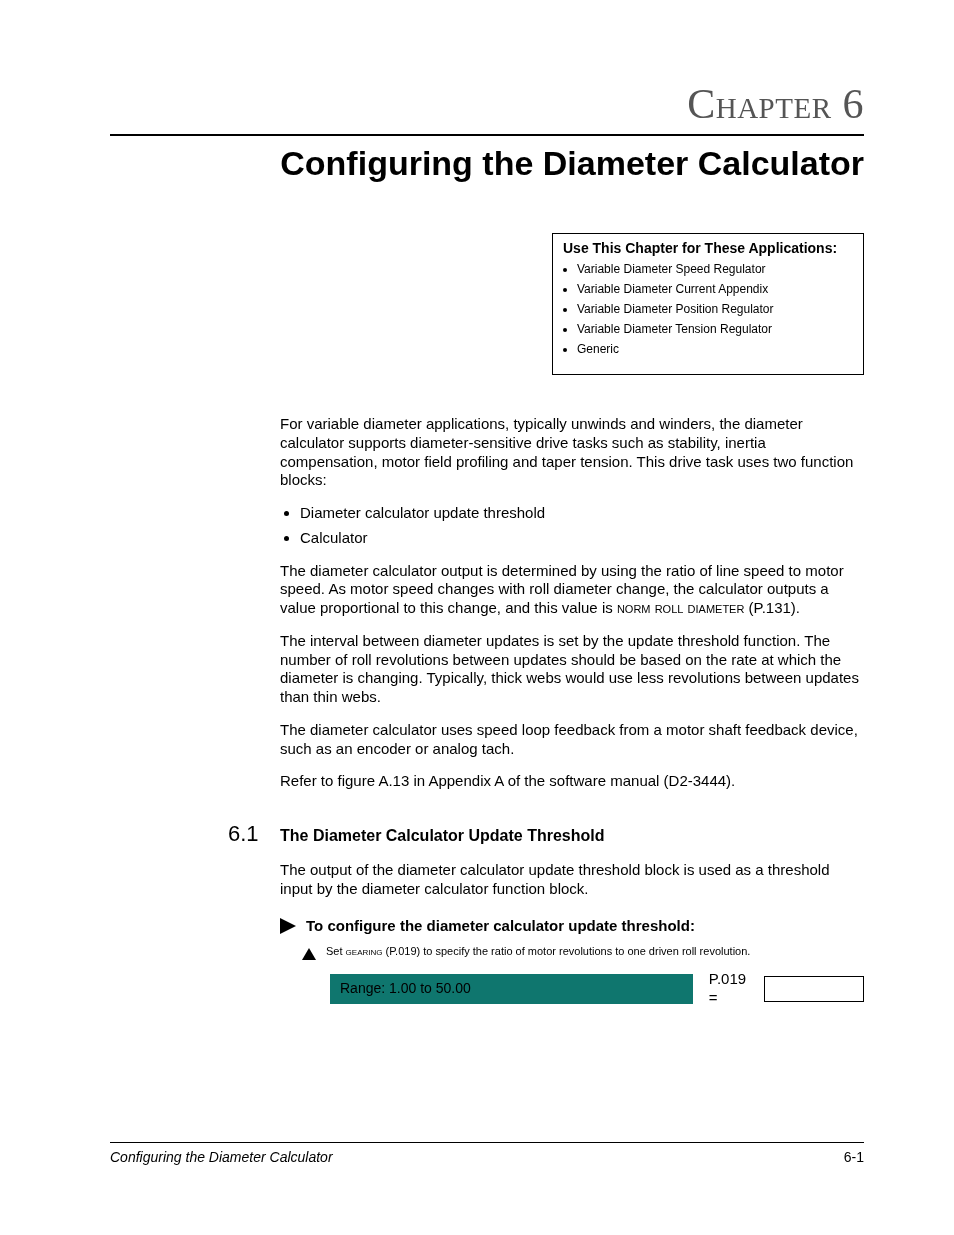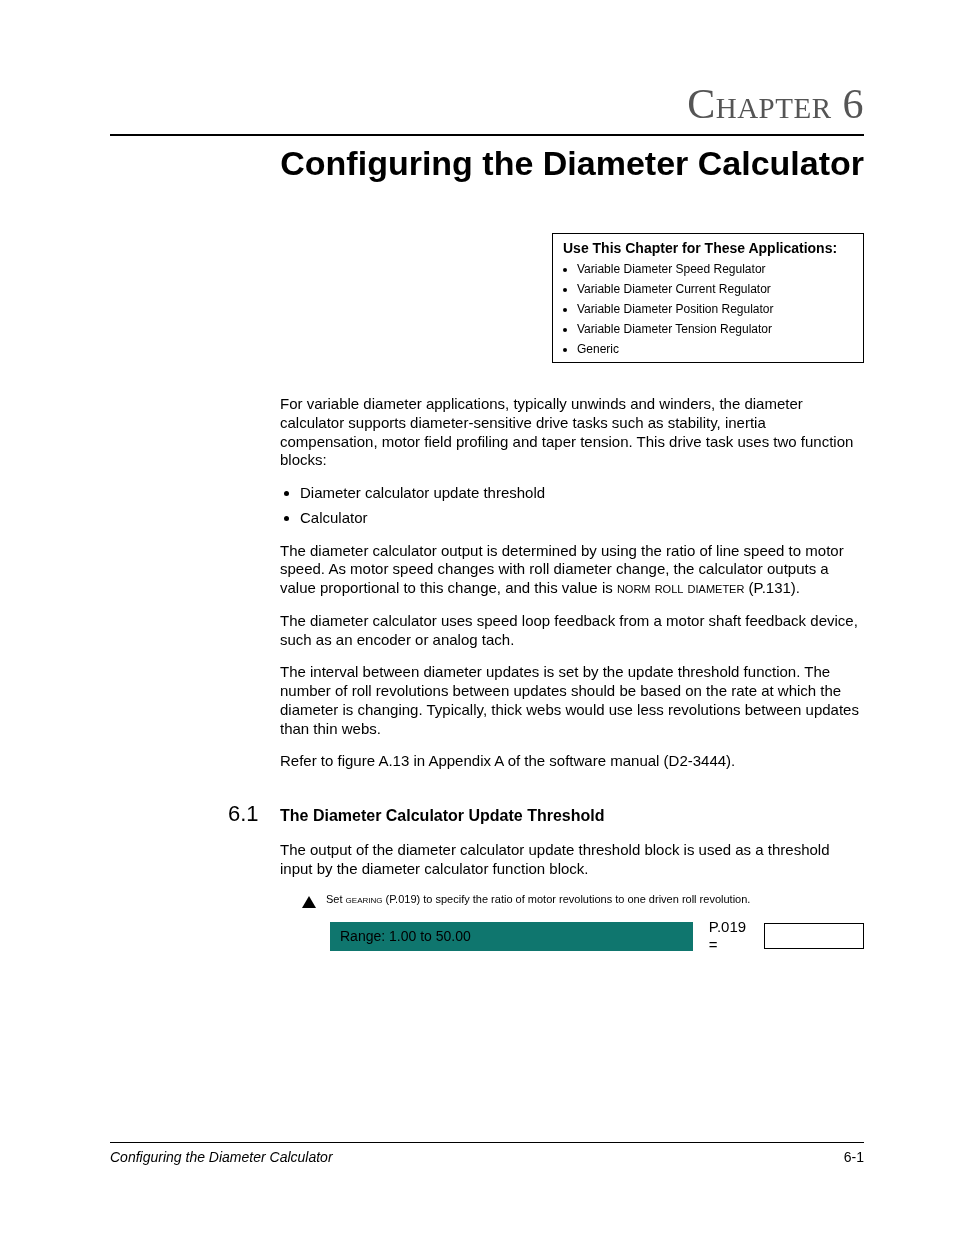--- a/index.html
+++ b/index.html
@@ -37,23 +37,23 @@
   .title {
     text-align: right;
     font-size: 34px;
     font-weight: 700;
     margin: 4px 0 50px 0;
   }
   .apps-box {
     width: 290px;
     margin-left: auto;
     border: 1.5px solid #000;
-    padding: 6px 10px 0 10px;
-    font-size: 14px;
-    margin-bottom: 32px;
+    padding: 6px 10px 12px 10px;
+    font-size: 14px;
+    margin-bottom: 40px;
   }
   .apps-box .apps-title {
     font-weight: 700;
     margin-bottom: 6px;
     font-size: 14px;
   }
   .apps-box ul {
     margin: 0;
     padding: 0 0 0 14px;
   }
@@ -175,49 +175,53 @@
   </div>
 
   <hr class="rule">
 
   <div class="title">Configuring the Diameter Calculator</div>
 
   <div class="apps-box">
     <div class="apps-title">Use This Chapter for These Applications:</div>
     <ul>
       <li>Variable Diameter Speed Regulator</li>
-      <li>Variable Diameter Current Regulator</li>
+      <li>Variable Diameter Current Appendix</li>
       <li>Variable Diameter Position Regulator</li>
       <li>Variable Diameter Tension Regulator</li>
       <li>Generic</li>
     </ul>
   </div>
 
   <div class="body-block">
     <p>For variable diameter applications, typically unwinds and winders, the diameter calculator supports diameter-sensitive drive tasks such as stability, inertia compensation, motor field profiling and taper tension. This drive task uses two function blocks:</p>
     <ul>
       <li>Diameter calculator update threshold</li>
       <li>Calculator</li>
     </ul>
     <p>
       <span>The diameter calculator output is determined by using the ratio of line speed to motor speed. As motor speed changes with roll diameter change, the calculator outputs a value proportional to this change, and this value is </span><span class="smallcaps">norm roll diameter</span><span> (P.131).</span>
     </p>
+    <p>The interval between diameter updates is set by the update threshold function. The number of roll revolutions between updates should be based on the rate at which the diameter is changing. Typically, thick webs would use less revolutions between updates than thin webs.</p>
     <p>The diameter calculator uses speed loop feedback from a motor shaft feedback device, such as an encoder or analog tach.</p>
-    <p>The interval between diameter updates is set by the update threshold function. The number of roll revolutions between updates should be based on the rate at which the diameter is changing. Typically, thick webs would use less revolutions between updates than thin webs.</p>
     <p>Refer to figure A.13 in Appendix A of the software manual (D2-3444).</p>
   </div>
 
   <div class="section-head">
     <div class="section-num">6.1</div>
     <div class="section-title">The Diameter Calculator Update Threshold</div>
   </div>
 
   <div class="body-block">
     <p>The output of the diameter calculator update threshold block is used as a threshold input by the diameter calculator function block.</p>
 
+    <div class="proc-row">
+      <div class="triangle-right"></div>
+      <div class="proc-title">To configure the diameter calculator update threshold:</div>
+    </div>
 
     <div class="step-row">
       <div class="triangle-up"></div>
       <div>
         <span>Set </span><span class="smallcaps">gearing</span><span> (P.019) to specify the ratio of motor revolutions to one driven roll revolution.</span>
       </div>
     </div>
 
     <div class="param-row">
       <div class="range-box">Range: 1.00 to 50.00</div>

